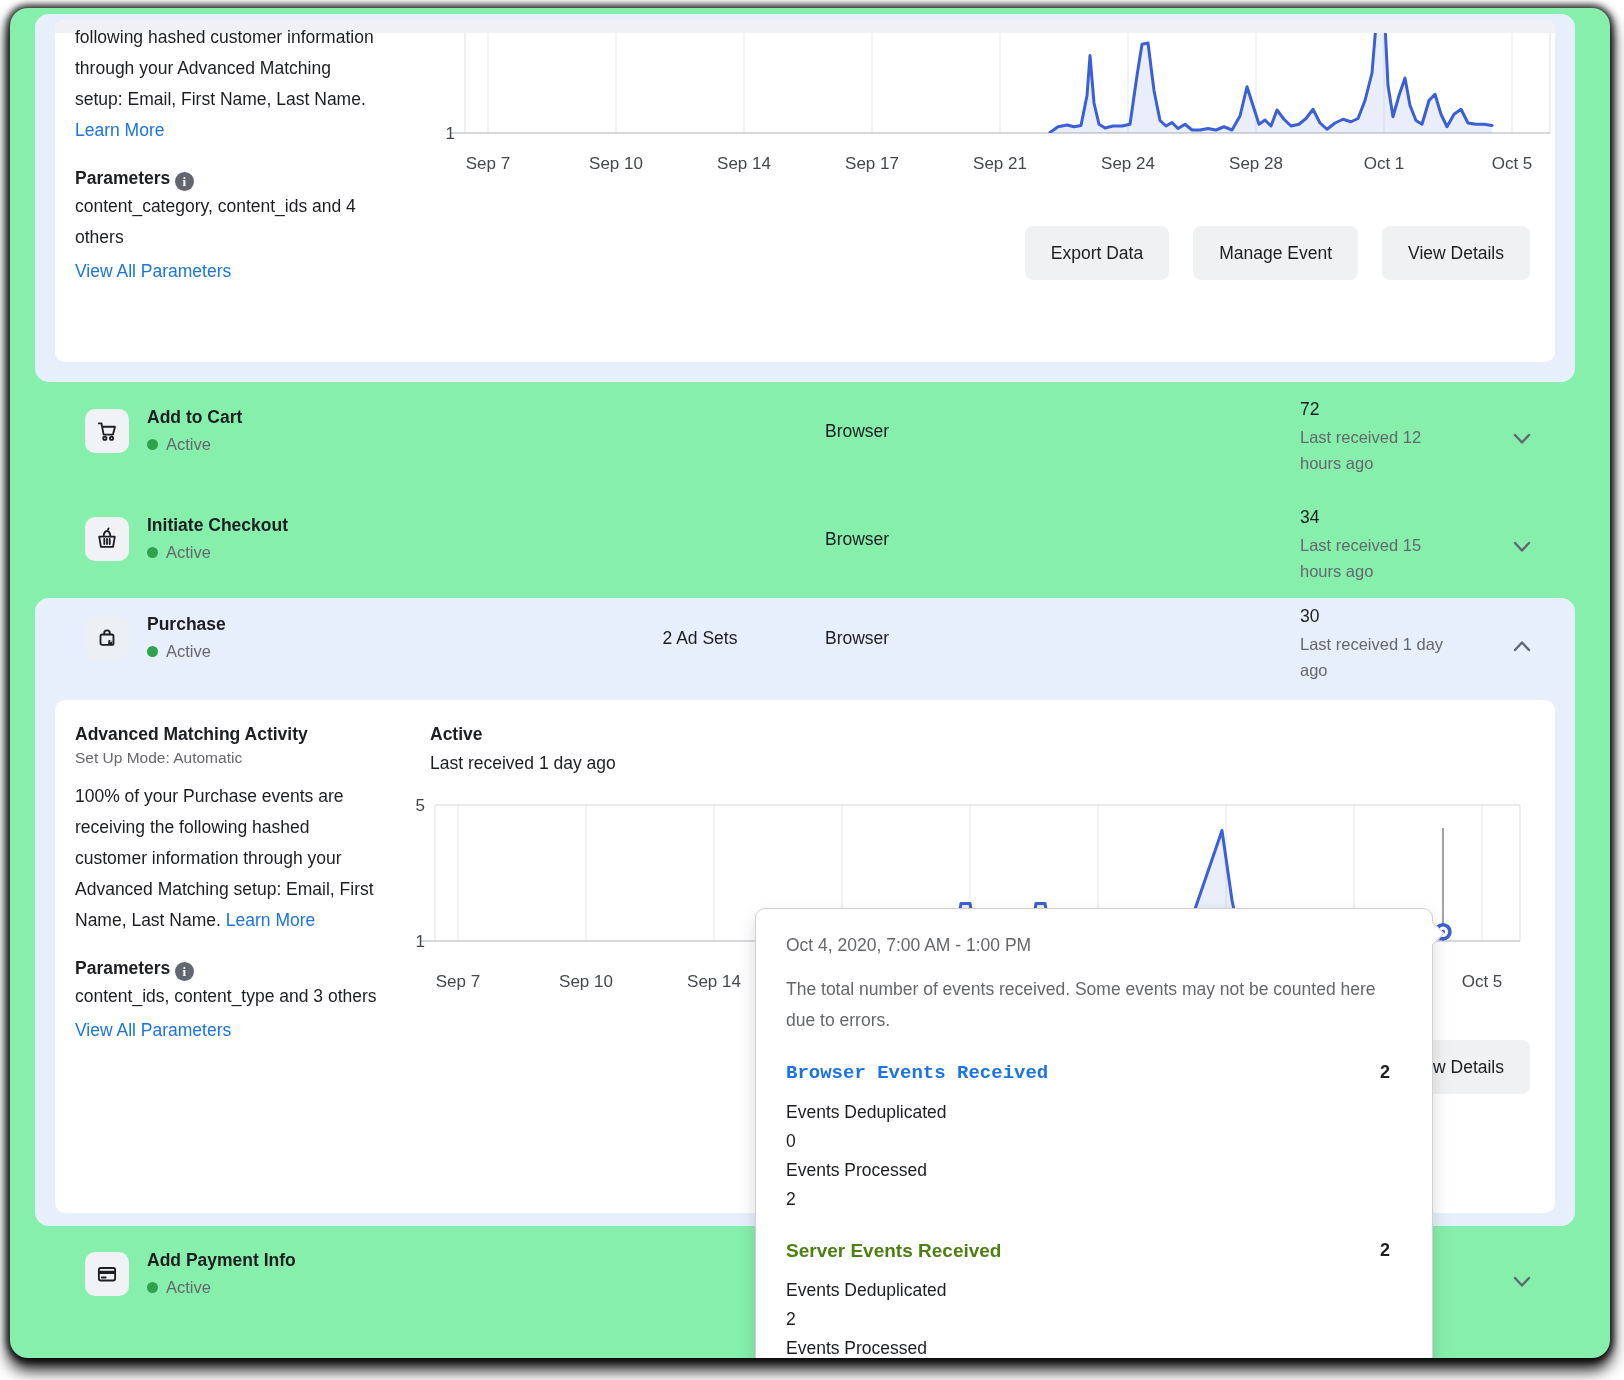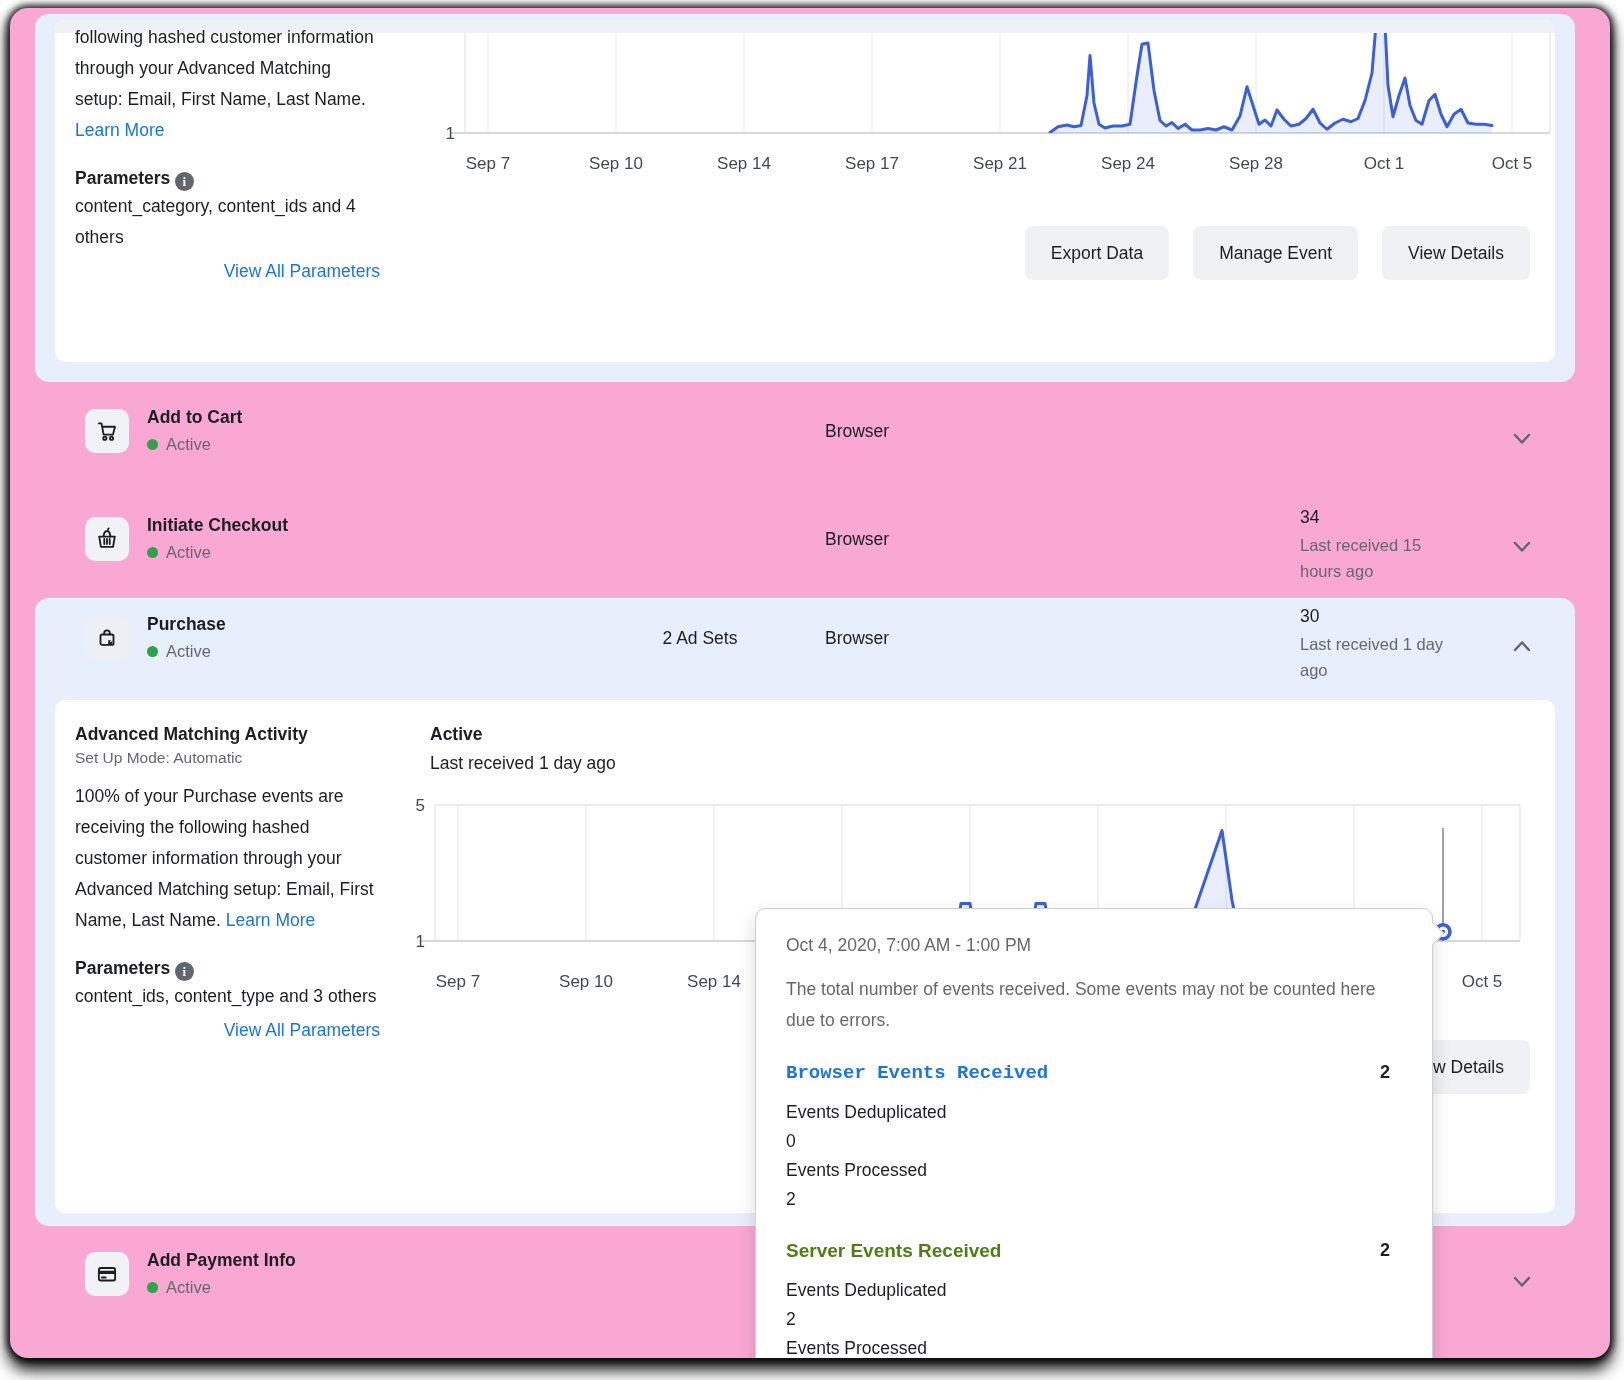--- a/index.html
+++ b/index.html
@@ -1,17 +1,17 @@
 <!DOCTYPE html>
 <html><head>
 <meta charset="utf-8">
 <style>
   * { margin:0; padding:0; box-sizing:border-box; }
   html,body { width:1624px; height:1380px; background:#ffffff; font-family:"Liberation Sans","DejaVu Sans",sans-serif; color:#1c1e21; overflow:hidden; }
-  .window { position:absolute; left:10px; top:8px; width:1600px; height:1350px; background:#f9a8d4; border-radius:18px;
+  .window { position:absolute; left:10px; top:8px; width:1600px; height:1350px; background:#86efac; border-radius:18px;
             box-shadow:0 10px 16px 2px rgba(0,0,0,0.92), 0 0 7px 3px rgba(0,0,0,0.85); overflow:hidden; }
 
   
   .blue-panel { position:absolute; left:25px; width:1540px; background:#e6effb; border-radius:14px; }
   .white-card { position:absolute; background:#fff; border-radius:10px; }
   .para { font-size:17.5px; line-height:31px; color:#1c1e21; }
   .link { color:#1b74e4; cursor:pointer; }
   .bold-label { font-weight:bold; font-size:17.5px; }
   .info-dot { display:inline-block; width:19px; height:19px; border-radius:50%; background:#606770; color:#fff;
               font-size:13px; font-weight:bold; text-align:center; line-height:19px; vertical-align:-2px; font-family:"Liberation Serif",serif; }
@@ -34,21 +34,21 @@
   .r-chevron { position:absolute; left:1478px; top:38px; width:18px; height:12px; cursor:pointer; }
   .r-stats-narrow { width:132px; }
 
   
   #top-panel { top:6px; height:368px; }
   #top-card { left:20px; top:6px; width:1500px; height:342px; }
   #top-strip { position:absolute; left:0; top:0; width:100%; height:13px; background:#f0f1f4; border-radius:10px 10px 0 0; }
   .left-col { position:absolute; left:20px; top:10px; width:305px; }
   #top-card .left-col { top:2px; }
   .params-block { margin-top:22px; }
-  .view-all { margin-top:8px; font-size:17.5px;text-align:right; }
+  .view-all { margin-top:8px; font-size:17.5px; }
   #top-buttons { top:206px; }
   #purchase-buttons { top:340px; }
 
   .chart-svg { position:absolute; }
   #top-chart { left:370px; top:0px; }
   #purchase-chart { left:340px; top:90px; }
 
   
   #purchase-panel { top:590px; height:628px; }
   #purchase-card { left:20px; top:102px; width:1500px; height:513px; }
@@ -147,20 +147,24 @@
         <circle cx="10" cy="18.7" r="1.5"></circle>
           <circle cx="16.2" cy="18.7" r="1.5"></circle>
       </svg>
     </div>
     <div class="r-title">Add to Cart</div>
     <div class="r-status">
       <span class="dot-green"></span>
       <span>Active</span>
     </div>
     <div class="r-browser">Browser</div>
+    <div class="r-stats">
+      <div class="r-count">72</div>
+      <div class="r-sub">Last received 12 hours ago</div>
+    </div>
     <svg class="r-chevron chev" viewBox="0 0 18 12">
         <path d="M2 2 L9 9.5 L16 2"></path>
       </svg>
   </div>
 
   <div class="event-row" style="top:495px;">
     <div class="r-iconbox">
       <svg class="icon" width="26" height="26" viewBox="0 0 24 24">
         <path d="M4.8 9.8h14.4l-1.6 9.4H6.4z"></path>
         <path d="M8.8 9.6 C9.2 6.4 10.4 4.6 12 4.6 C13.6 4.6 14.8 6.4 15.2 9.6"></path>

